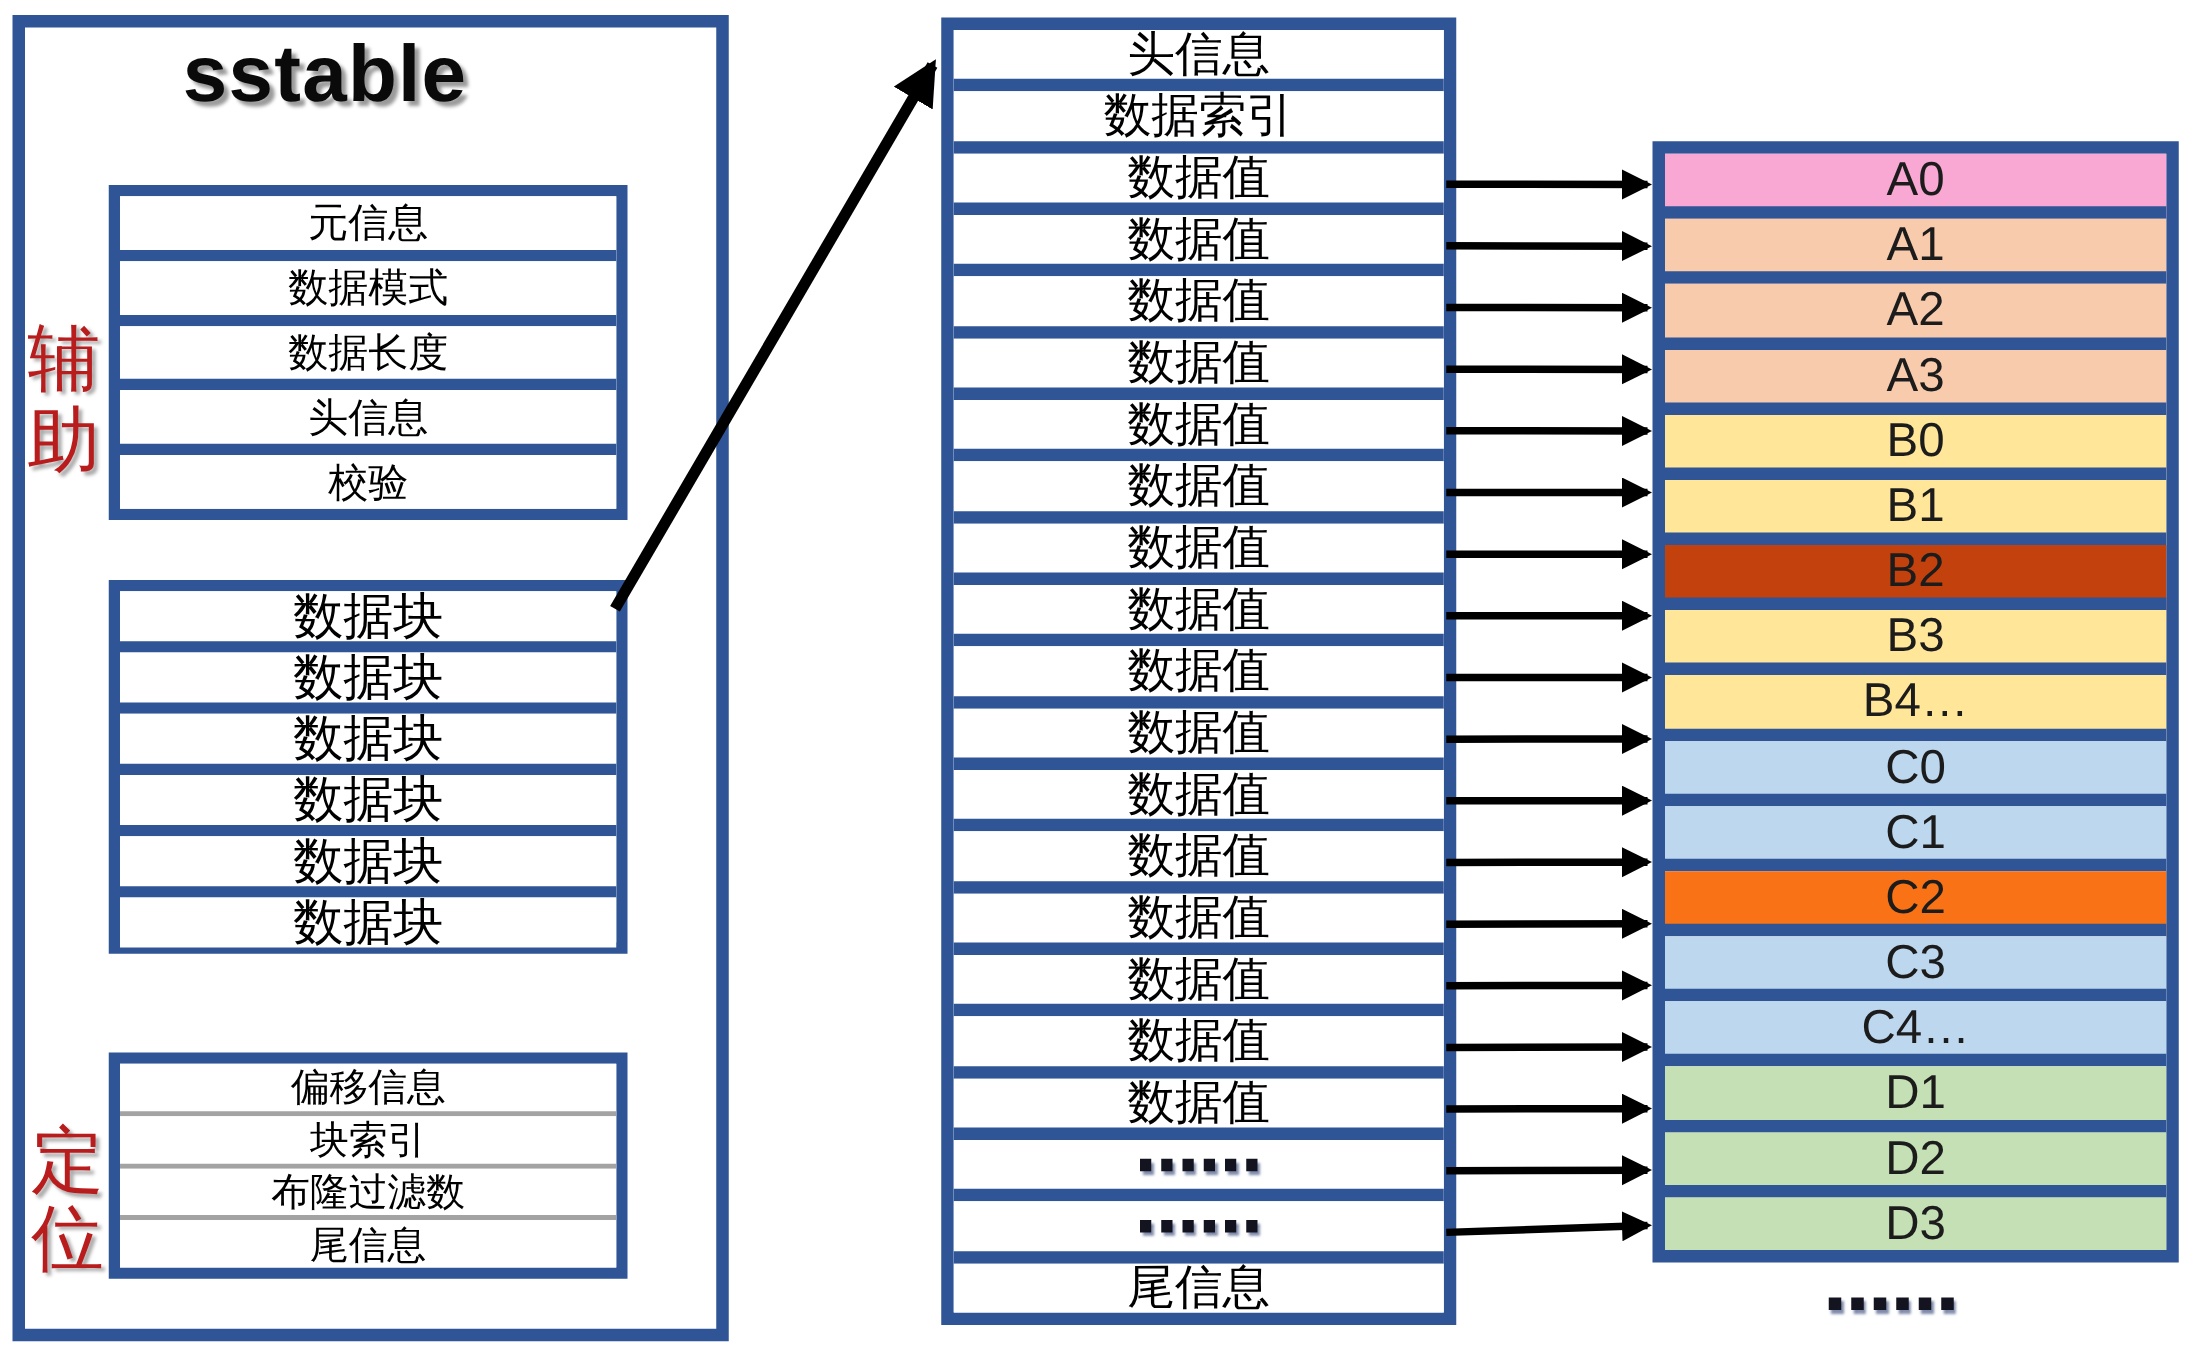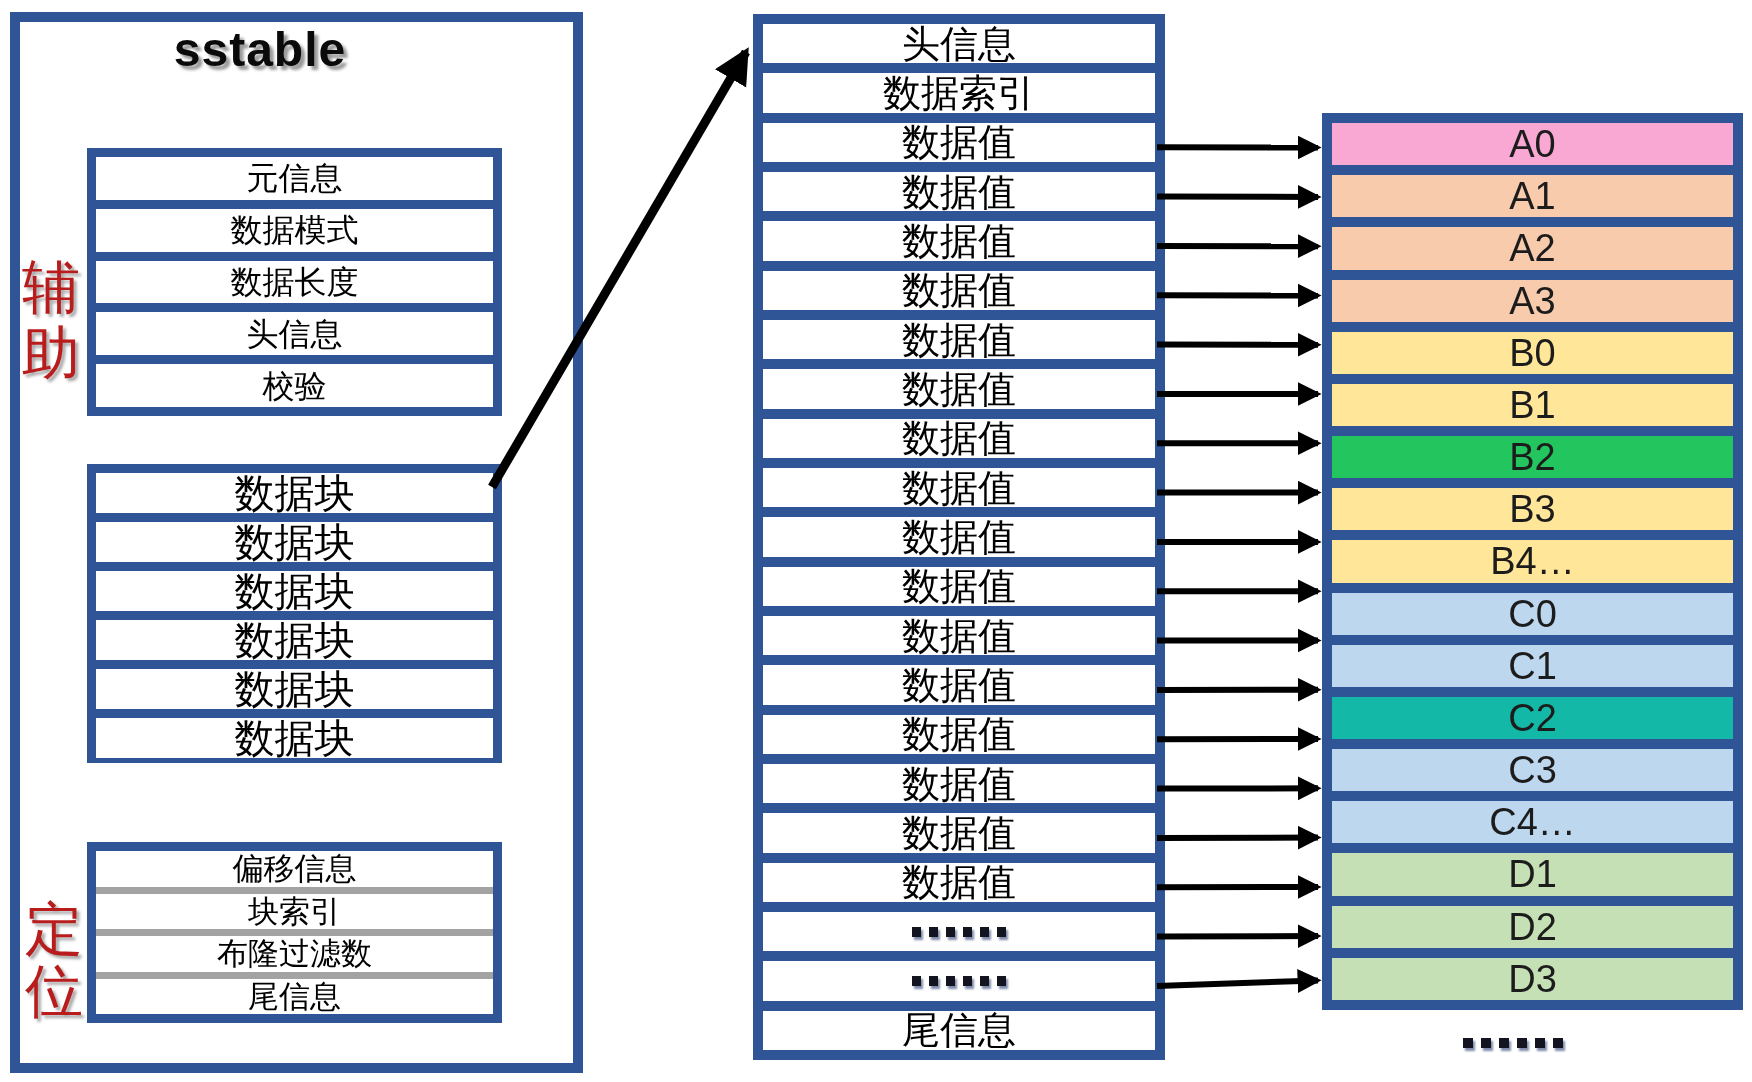--- a/index.html
+++ b/index.html
@@ -17,21 +17,21 @@
 
   
   #sstable-box {
     left: 10px; top: 12px; width: 573px; height: 1061px;
     border: 10px solid #2F5597;
     background: #fff;
   }
   #sstable-title {
     left: 40px; top: 22px; width: 440px;
     text-align: center;
-    font-size: 48px;
+    font-size: 64px;
     font-weight: 600;
     color: #0a0a0a;
     text-shadow: 4px 4px 3px #9a9a9a;
     letter-spacing: 1px;
   }
   .side-label {
     width: 58px;
     font-size: 58px;
     text-align: center;
     word-break: break-all;
@@ -61,21 +61,21 @@
 
   #aux-box    { left: 87px; top: 148px; width: 415px; height: 268px; border: 9px solid #2F5597; }
   #aux-box .row    { border-bottom: 9px solid #2F5597; font-size: 32px; }
   #aux-box .row:last-child { border-bottom: none; }
 
   #blocks-box { left: 87px; top: 464px; width: 415px; height: 299px; border: 9px solid #2F5597; }
   #blocks-box .row { border-bottom: 9px solid #2F5597; font-size: 40px; }
   #blocks-box .row:last-child { border-bottom: none; }
 
   #locate-box { left: 87px; top: 842px; width: 415px; height: 181px; border: 9px solid #2F5597; }
-  #locate-box .row { border-bottom: 7px solid #a3a3a3; font-size: 31px; }
+  #locate-box .row { border-bottom: 4px solid #a3a3a3; font-size: 31px; }
   #locate-box .row:last-child { border-bottom: none; }
 
   #block-detail { left: 753px; top: 14px; width: 412px; height: 1046px; border: 10px solid #2F5597; }
   #block-detail .row { border-bottom: 10px solid #2F5597; font-size: 38px; }
   #block-detail .row:last-child { border-bottom: none; }
 
   #cell-col { left: 1322px; top: 113px; width: 421px; height: 897px; border: 10px solid #2F5597; }
   #cell-col .row { border-bottom: 10px solid #2F5597; font-size: 38px; color: #1c1c1c; }
   #cell-col .row:last-child { border-bottom: none; }
 
@@ -172,26 +172,26 @@
       <div class="row">尾信息</div>
     </div>
 
   <div id="cell-col" class="abs col">
       <div class="row" style="background: #f9a8d4;">A0</div>
       <div class="row" style="background: rgb(248, 203, 173);">A1</div>
       <div class="row" style="background: rgb(248, 203, 173);">A2</div>
       <div class="row" style="background: rgb(248, 203, 173);">A3</div>
       <div class="row" style="background: rgb(255, 230, 153);">B0</div>
       <div class="row" style="background: rgb(255, 230, 153);">B1</div>
-      <div class="row" style="background: #22c55e;">B2</div>
+      <div class="row" style="background: #c2410c;">B2</div>
       <div class="row" style="background: rgb(255, 230, 153);">B3</div>
       <div class="row" style="background: rgb(255, 230, 153);">B4…</div>
       <div class="row" style="background: rgb(189, 215, 238);">C0</div>
       <div class="row" style="background: rgb(189, 215, 238);">C1</div>
-      <div class="row" style="background: #14b8a6;">C2</div>
+      <div class="row" style="background: #f97316;">C2</div>
       <div class="row" style="background: rgb(189, 215, 238); text-align: center;">C3</div>
       <div class="row" style="background: rgb(189, 215, 238);">C4…</div>
       <div class="row" style="background: rgb(197, 224, 180);">D1</div>
       <div class="row" style="background: rgb(197, 224, 180);">D2</div>
       <div class="row" style="background: rgb(197, 224, 180);">D3</div>
     </div>
 
   <div id="bottom-dots" class="abs dots" aria-label="......">
       <span class="sq" style="width: 10px;"></span>
       <span class="sq" style="width: 10px;"></span>

